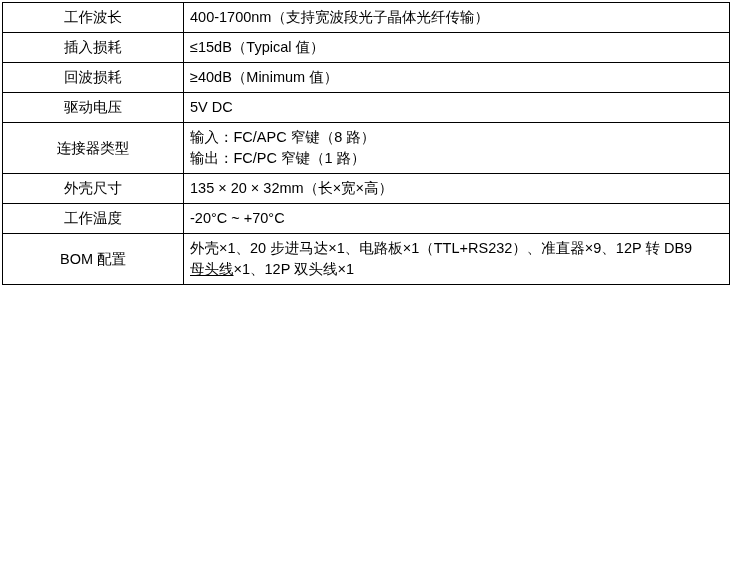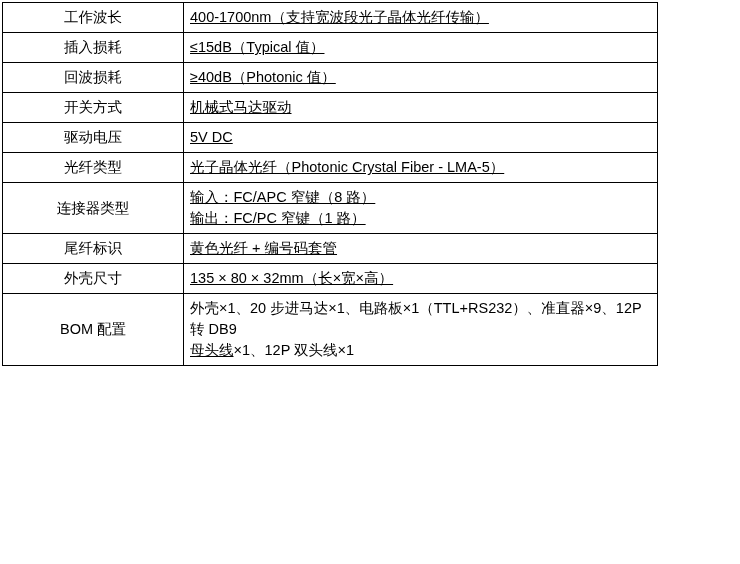--- a/index.html
+++ b/index.html
@@ -15,21 +15,21 @@
     overflow: hidden;
   }
   .sheet {
     width: 740px;
     height: 564px;
     box-sizing: border-box;
     padding: 0;
   }
   table.spec {
     border-collapse: collapse;
-    width: 656px;
+    width: 728px;
     margin: 2px 0 0 2px;
     table-layout: fixed;
   }
   table.spec td {
     border: 1px solid #000000;
     font-size: 14.5px;
     line-height: 1.45;
     padding: 4px 6px;
     vertical-align: middle;
   }
@@ -38,21 +38,20 @@
     text-align: center;
     white-space: nowrap;
   }
   td.value {
     text-align: left;
     padding-left: 9px;
   }
   .value .line {
     display: block;
     white-space: nowrap;
-    text-decoration: underline;
   }
   .value .wrapline {
     display: block;
   }
   .ul {
     text-decoration: underline;
   }
 </style>
 </head>
 <body>
@@ -68,58 +67,46 @@
       </tr>
       <tr>
         <td class="label">插入损耗</td>
         <td class="value">
           <span class="line">≤15dB（Typical 值）</span>
         </td>
       </tr>
       <tr>
         <td class="label">回波损耗</td>
         <td class="value">
-          <span class="line">≥40dB（Photonic 值）</span>
-        </td>
-      </tr>
-      <tr>
-        <td class="label">开关方式</td>
-        <td class="value">
-          <span class="line">机械式马达驱动</span>
+          <span class="line">≥40dB（Minimum 值）</span>
         </td>
       </tr>
       <tr>
         <td class="label">驱动电压</td>
         <td class="value">
           <span class="line">5V DC</span>
-        </td>
-      </tr>
-      <tr>
-        <td class="label">光纤类型</td>
-        <td class="value">
-          <span class="line">光子晶体光纤（Photonic Crystal Fiber - LMA-5）</span>
         </td>
       </tr>
       <tr>
         <td class="label">连接器类型</td>
         <td class="value">
           <span class="line">输入：FC/APC 窄键（8 路）</span>
           <span class="line">输出：FC/PC 窄键（1 路）</span>
         </td>
       </tr>
       <tr>
-        <td class="label">尾纤标识</td>
+        <td class="label">外壳尺寸</td>
         <td class="value">
-          <span class="line">黄色光纤 + 编号码套管</span>
+          <span class="line">135 × 20 × 32mm（长×宽×高）</span>
         </td>
       </tr>
       <tr>
-        <td class="label">外壳尺寸</td>
+        <td class="label">工作温度</td>
         <td class="value">
-          <span class="line">135 × 80 × 32mm（长×宽×高）</span>
+          <span class="line">-20°C ~ +70°C</span>
         </td>
       </tr>
       <tr>
         <td class="label">BOM 配置</td>
         <td class="value">
           <span class="wrapline">外壳×1、20 步进马达×1、电路板×1（TTL+RS232）、准直器×9、12P 转 DB9</span>
           <span class="wrapline"><span class="ul">母头线</span>×1、12P 双头线×1</span>
         </td>
       </tr>
     </tbody>

